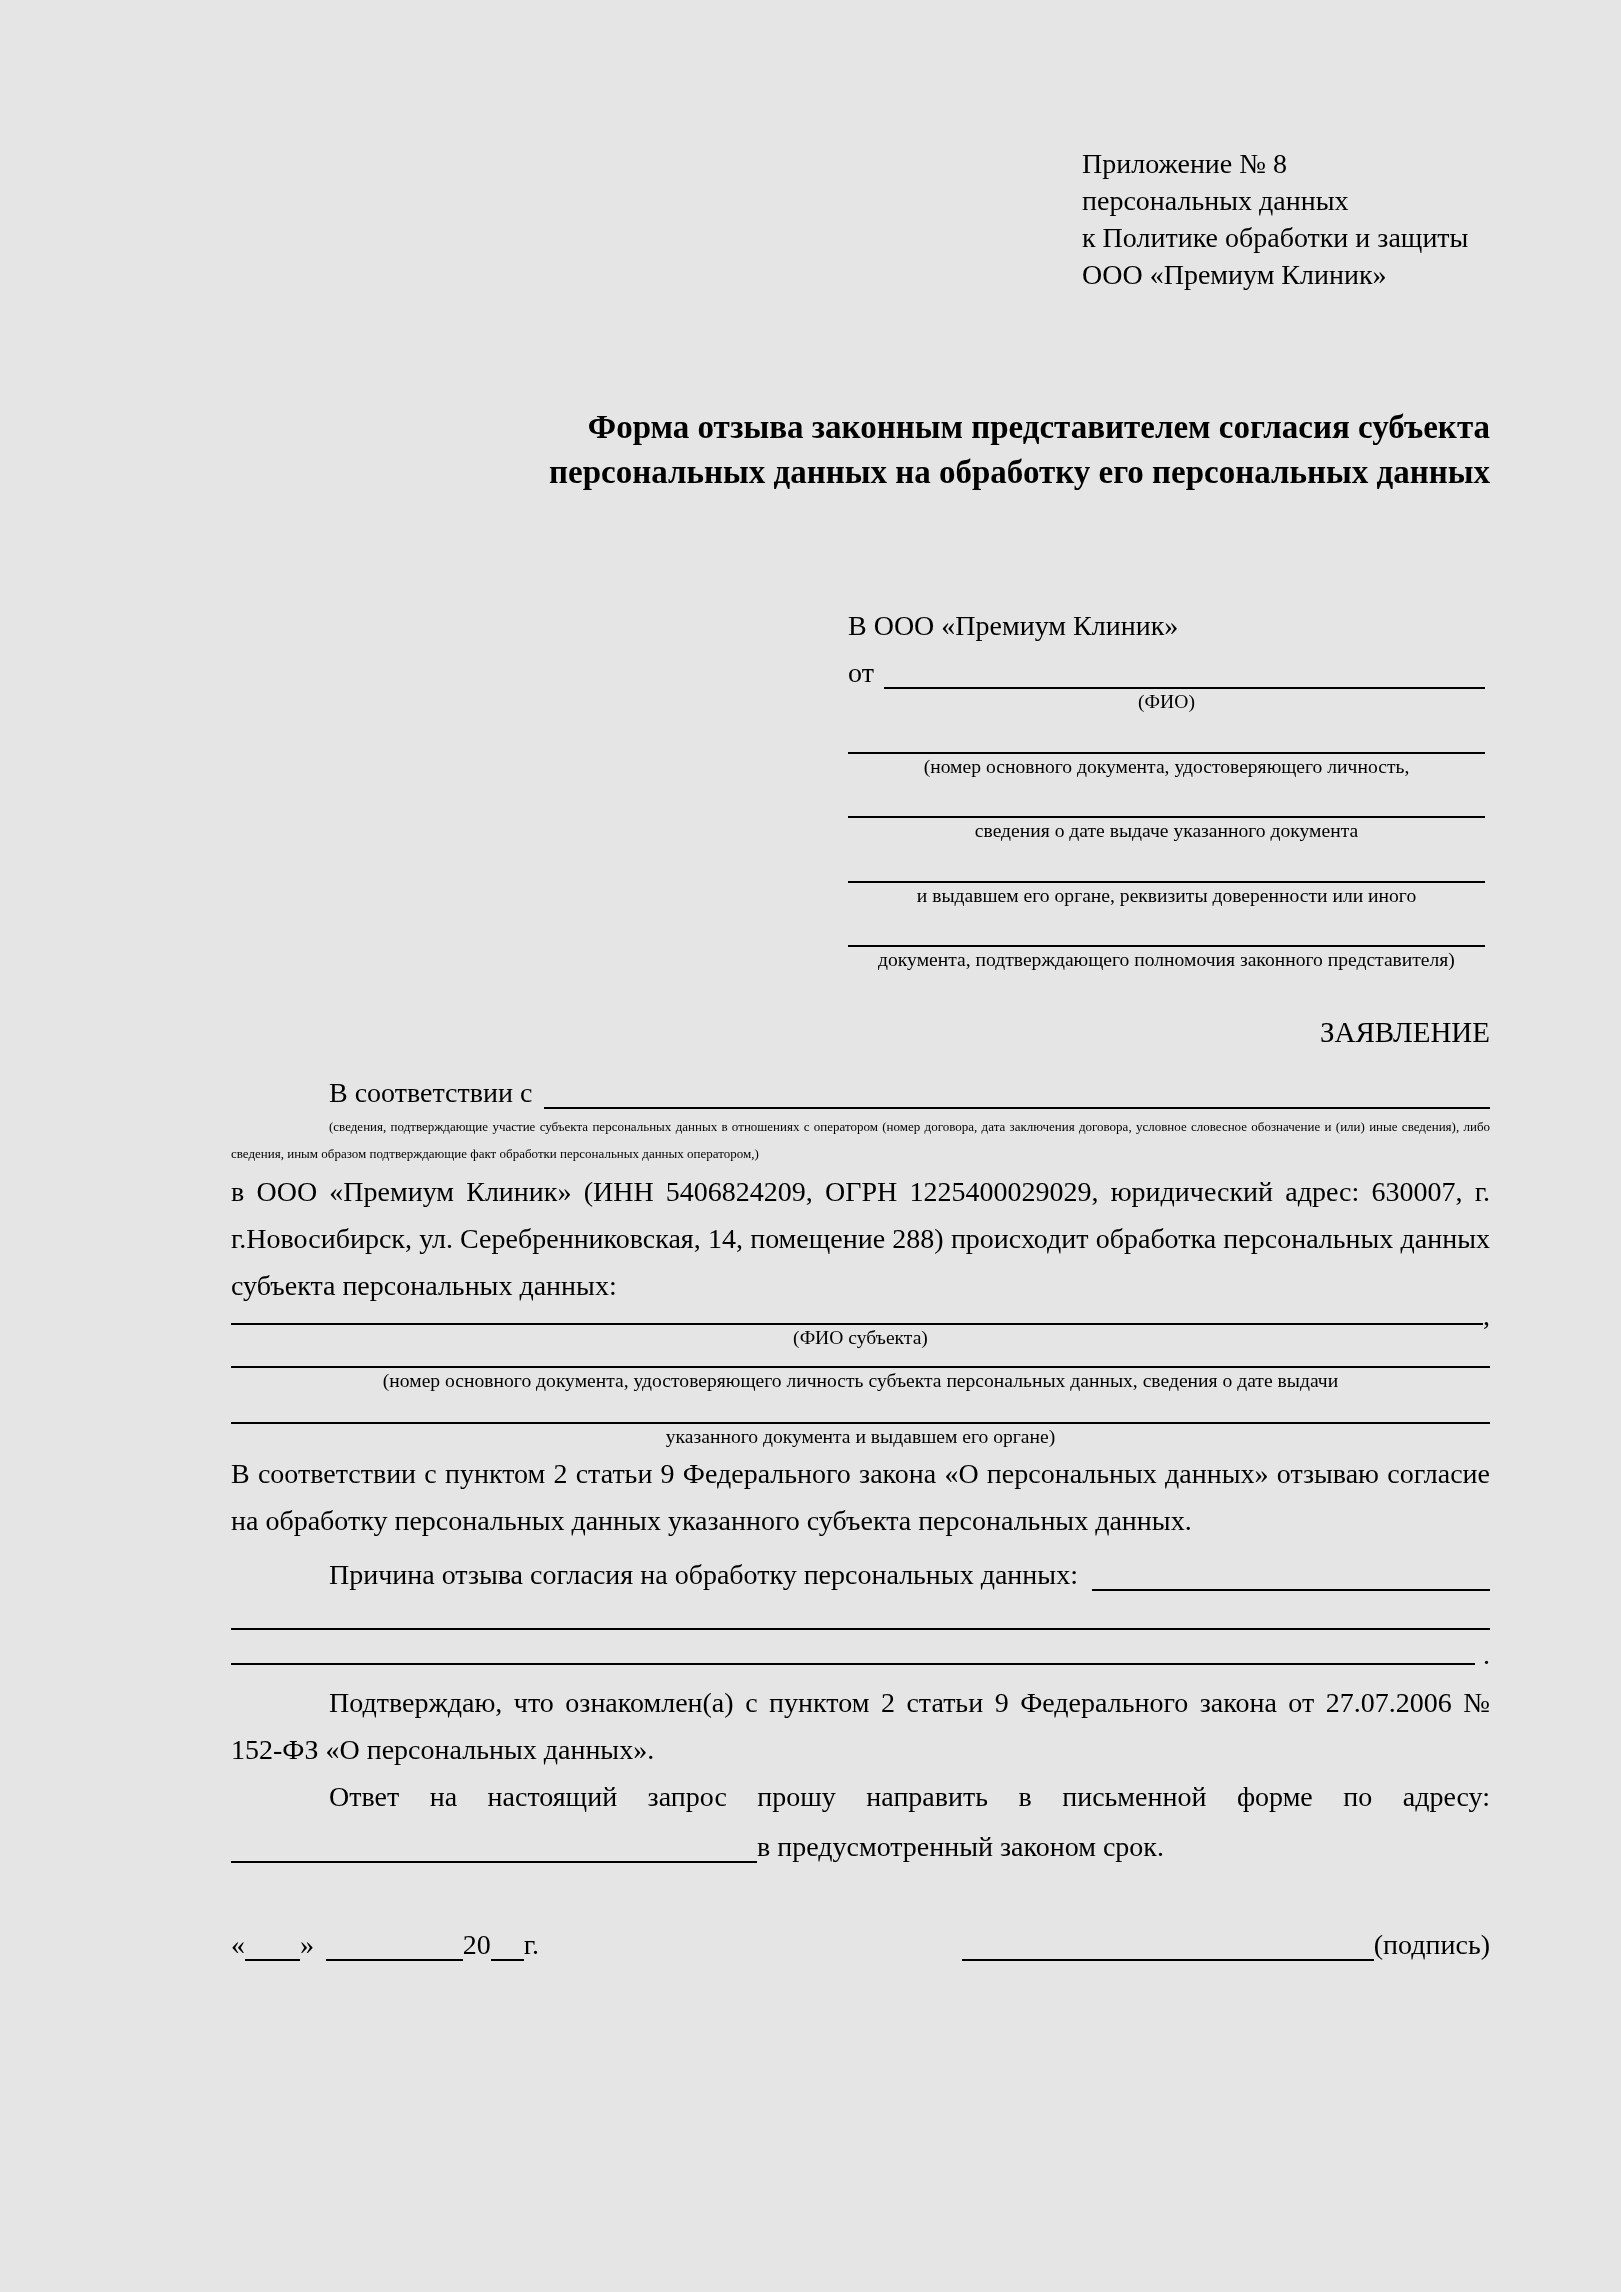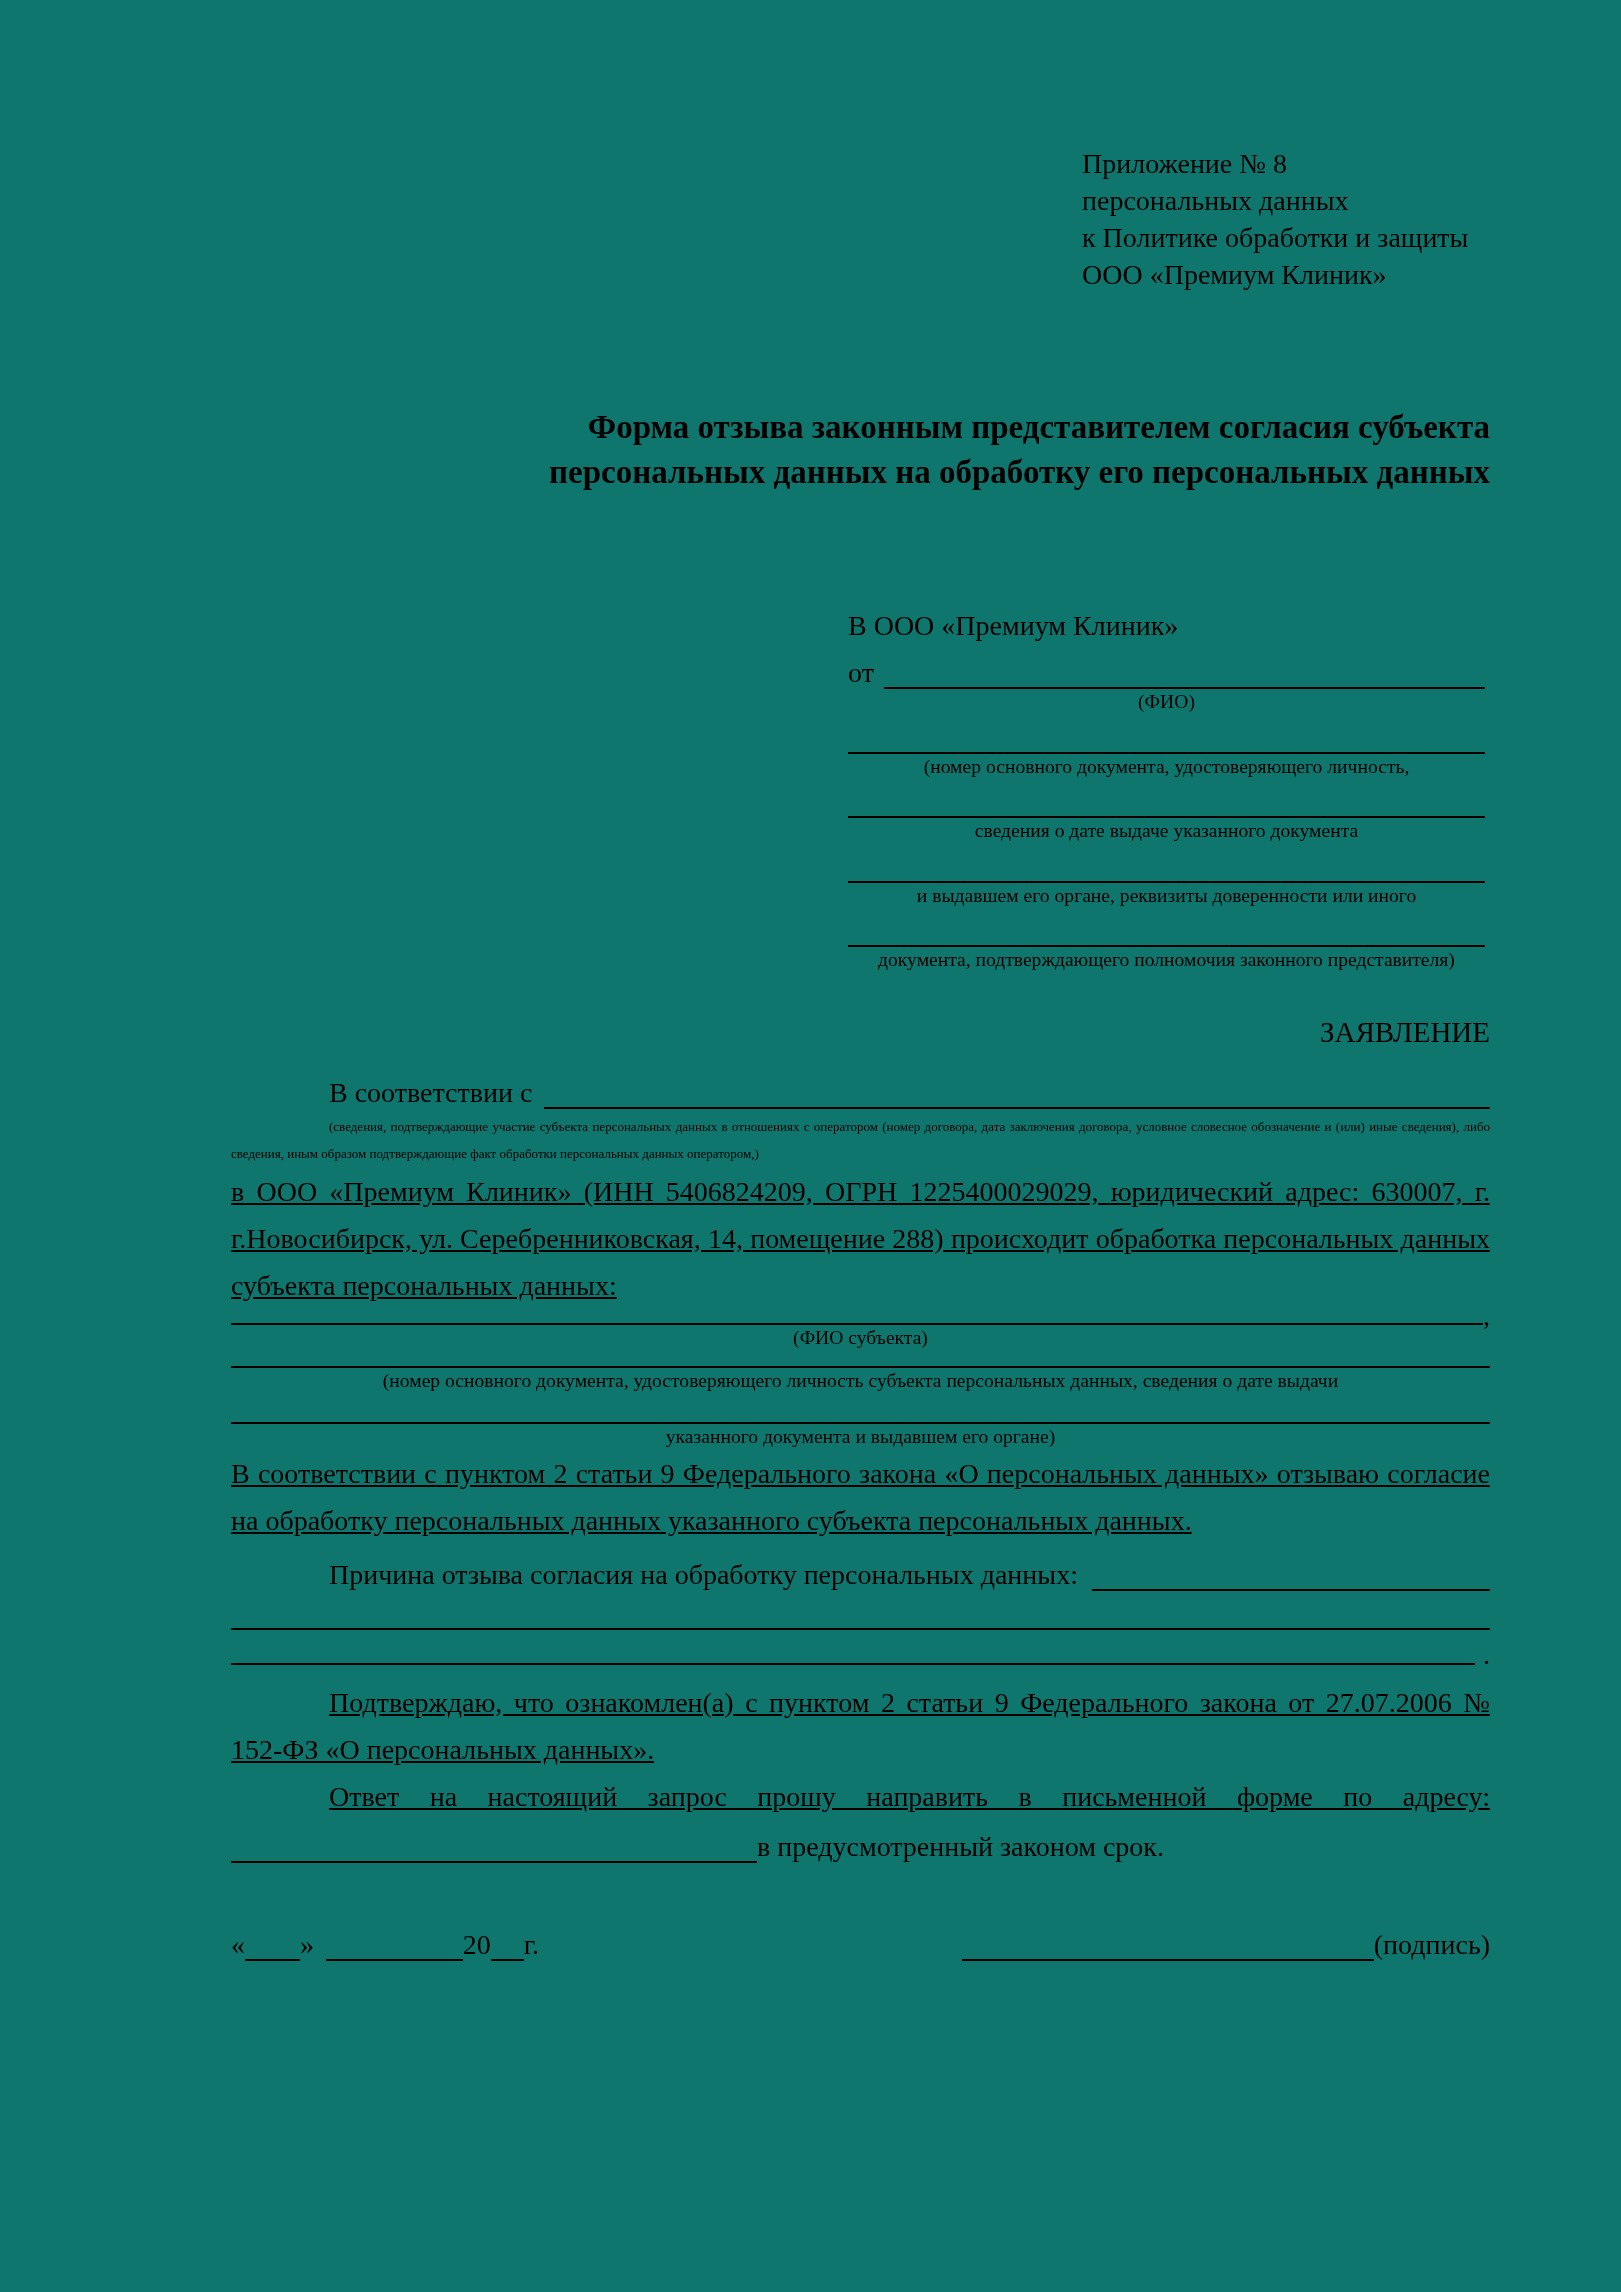--- a/index.html
+++ b/index.html
@@ -1,19 +1,19 @@
 <!DOCTYPE html>
 <html lang="ru"><head>
 <meta charset="utf-8">
 <style>
   * { margin:0; padding:0; box-sizing:border-box; }
   html, body { background:#ffffff; }
   .page {
     position:relative; width:1621px; height:2293px;
-    background:#0f766e; color:#000;
+    background:#e5e5e5; color:#000;
     font-family:"Liberation Serif","DejaVu Serif",serif;
     overflow:hidden;
   }
   .content { position:absolute; left:231px; top:145px; width:1259px; }
 
   .header { margin-left:851px; font-size:28px; line-height:37px; }
 
   .title { margin-top:112px; font-size:33px; font-weight:700; line-height:45px; text-align:right; }
 
   .addr { margin-top:110px; margin-left:617px; width:637px; font-size:28px; }
@@ -24,21 +24,21 @@
   .cap { font-size:19.6px; line-height:25.5px; text-align:center; }
   .blank-line { height:39px; border-bottom:2.9px solid #000; }
 
   .statement-heading { margin-top:41px; font-size:29px; line-height:37px; text-align:right; }
 
   .accordance-row { margin-top:13.7px; display:flex; align-items:flex-end; height:45px; padding-left:98px; font-size:28px; }
   .accordance-row .fill { flex:1; margin-left:11.8px; height:37px; }
 
   .note { margin-top:3.9px; font-size:13px; line-height:27.4px; text-align:justify; text-indent:98px; }
 
-  .para { font-size:28px; line-height:47px; text-align:justify;text-decoration:underline; }
+  .para { font-size:28px; line-height:47px; text-align:justify; }
   .para.indent { text-indent:98px; }
 
   .subject-line-row { display:flex; align-items:flex-end; height:15.7px; font-size:28px; }
   .subject-line-row .fill { flex:1; height:13.7px; }
   .subject-line-row .trail { line-height:17.6px; }
 
   .gap-line-sm { height:17.6px; border-bottom:2.9px solid #000; }
   .gap-line-md { height:31px; border-bottom:2.9px solid #000; }
 
   .reason-row { display:flex; align-items:flex-end; height:47px; padding-left:98px; font-size:28px; }

